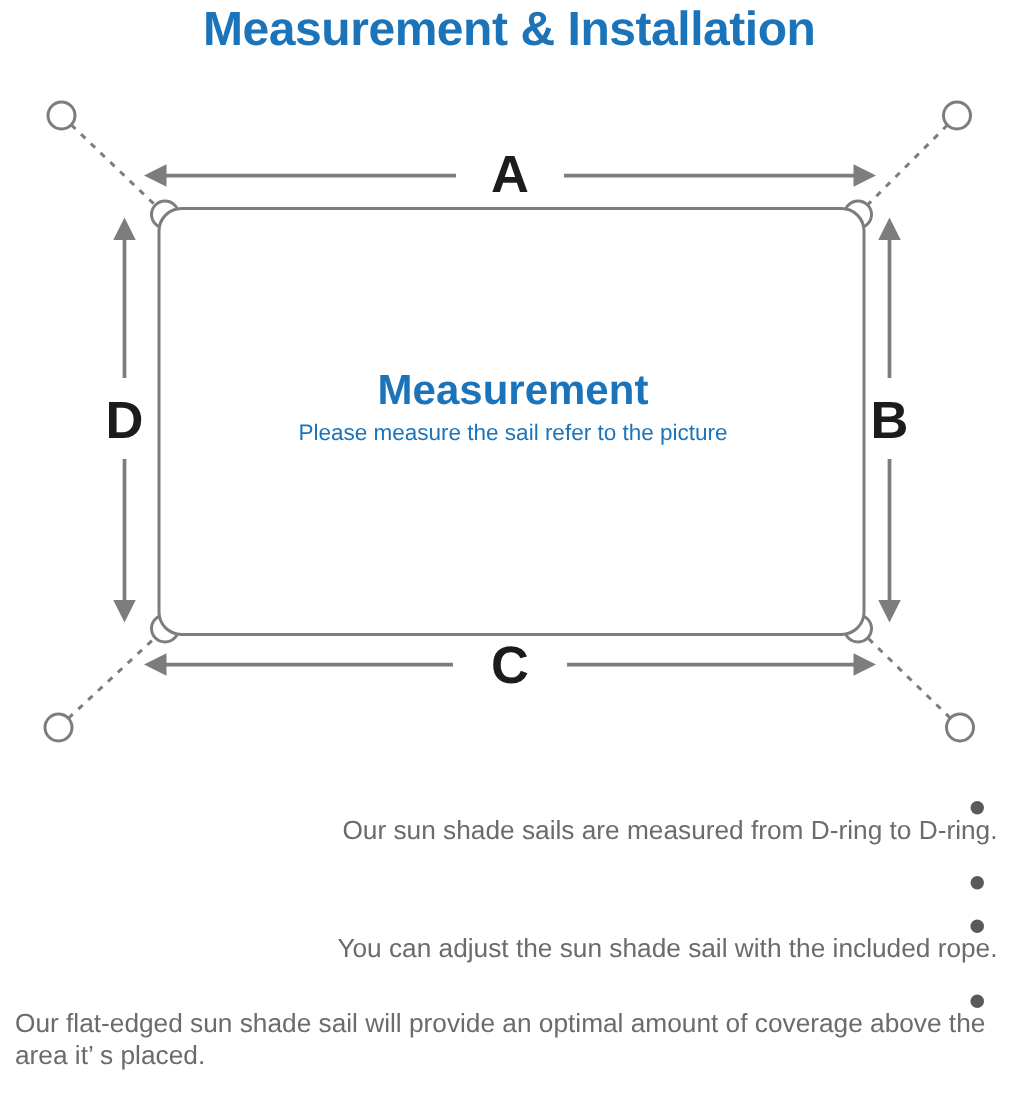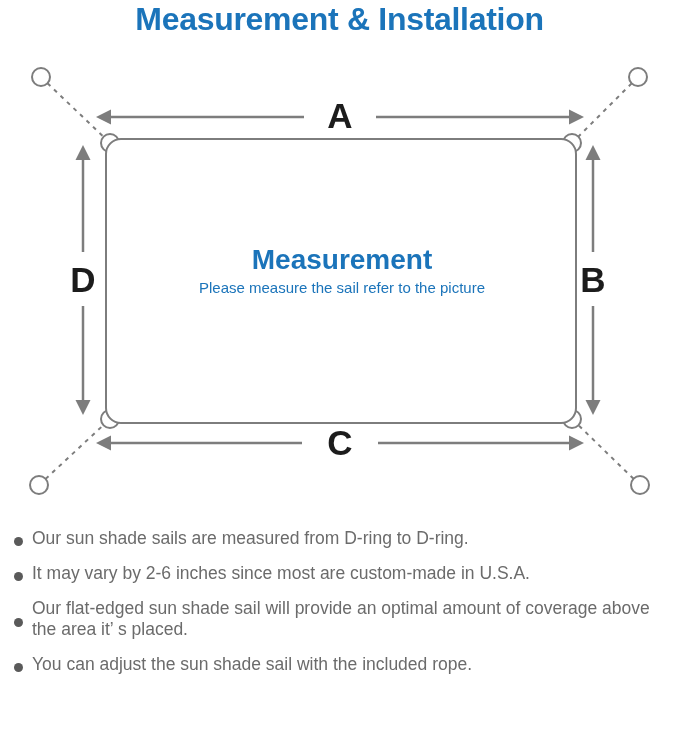--- a/index.html
+++ b/index.html
@@ -50,22 +50,23 @@
     fill:var(--accent-blue);
     text-anchor:middle;
   }
   .notes{
     position:absolute;top:528px;left:10px;
     width:655px;
     list-style:none;
   }
   .notes li{
     display:flex;
-    align-items:center;
+    align-items:flex-end;
     margin-bottom:14px;
+    flex-direction:column;
   }
   .dot{
     flex:0 0 auto;
     width:9px;height:9px;border-radius:50%;
     background:var(--bullet-gray);
     margin:6px 9px 0 4px;
   }
   .note-text{
     font-size:17.5px;
     line-height:21px;
@@ -134,25 +135,24 @@
     <text class="center-subtitle" x="342" y="293">Please measure the sail refer to the picture</text>
   </svg>
 
   <ul class="notes">
     <li>
       <span class="dot"></span>
       <span class="note-text">Our sun shade sails are measured from D-ring to D-ring.</span>
     </li>
     <li>
       <span class="dot"></span>
-      <span class="note-text">It may vary by 2-6 inches since most are custom-made in U.S.A.</span>
+    </li>
+    <li>
+      <span class="dot"></span>
+      <span class="note-text">You can adjust the sun shade sail with the included rope.</span>
     </li>
     <li>
       <span class="dot"></span>
       <span class="note-text">Our flat-edged sun shade sail will provide an optimal amount of coverage above the area it’ s placed.</span>
-    </li>
-    <li>
-      <span class="dot"></span>
-      <span class="note-text">You can adjust the sun shade sail with the included rope.</span>
     </li>
   </ul>
 
 </div>
 
 </body></html>

